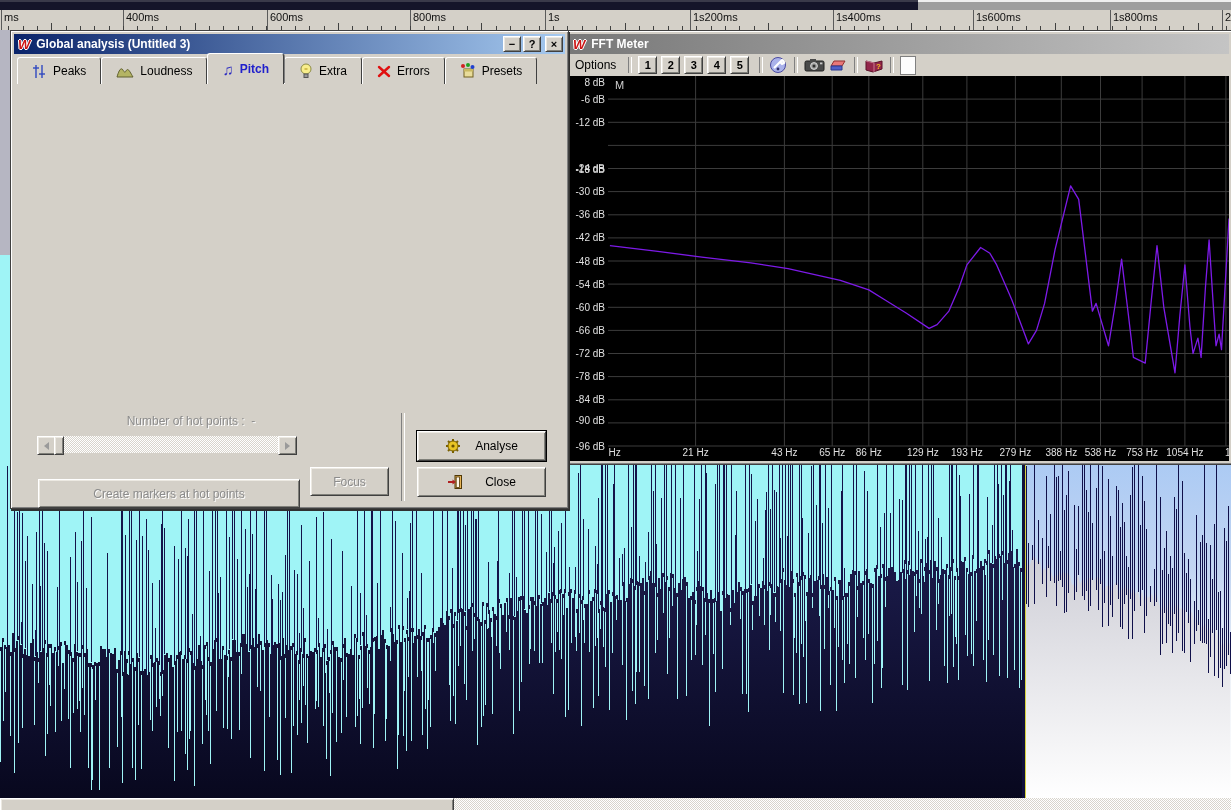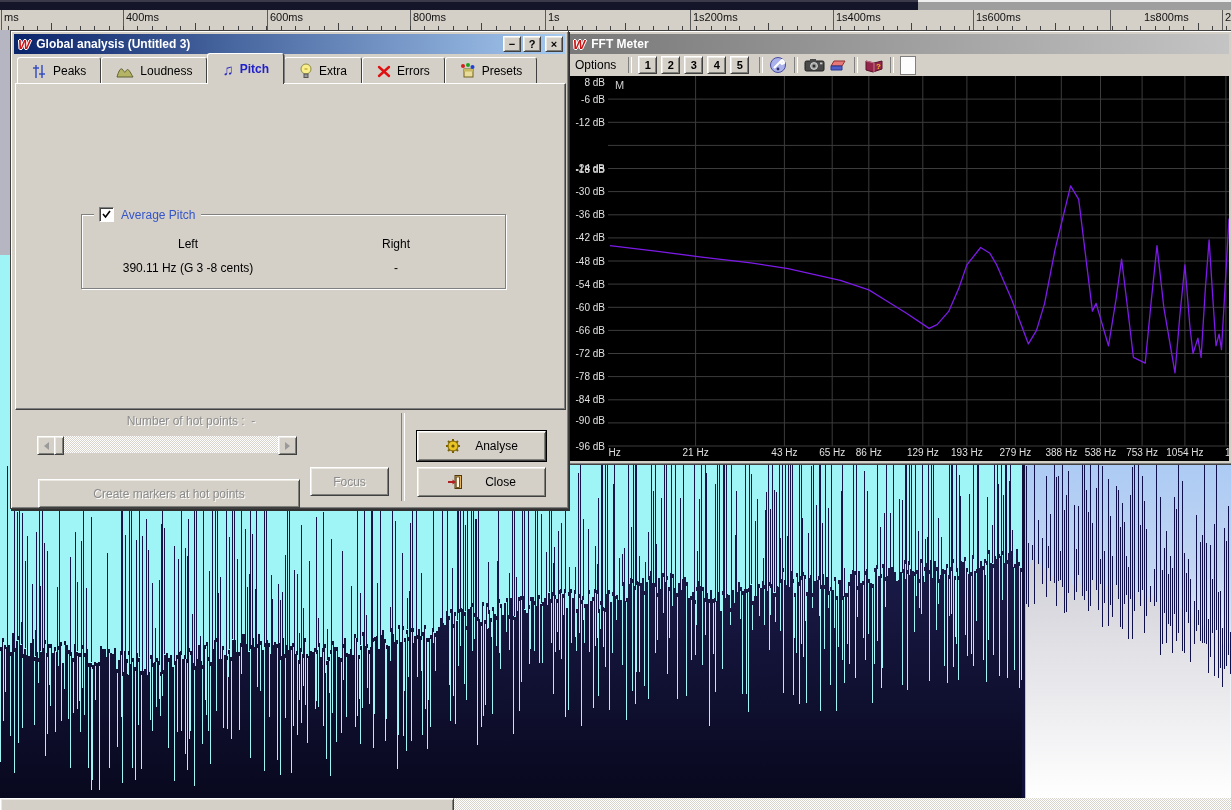--- a/index.html
+++ b/index.html
@@ -1284,21 +1284,21 @@
       <div class="ruler-label" style="left: 413px;">800ms</div>
       <div class="ruler-grid" style="left: 545px;"></div>
       <div class="ruler-label" style="left: 548px;">1s</div>
       <div class="ruler-grid" style="left: 690px;"></div>
       <div class="ruler-label" style="left: 693px;">1s200ms</div>
       <div class="ruler-grid" style="left: 833px;"></div>
       <div class="ruler-label" style="left: 836px;">1s400ms</div>
       <div class="ruler-grid" style="left: 973px;"></div>
       <div class="ruler-label" style="left: 976px;">1s600ms</div>
       <div class="ruler-grid" style="left: 1110px;"></div>
-      <div class="ruler-label" style="left: 1144px;">1s800ms</div>
+      <div class="ruler-label" style="left: 1113px;">1s800ms</div>
       <div class="ruler-grid" style="left: 1222px;"></div>
       <div class="ruler-label" style="left: 1225px;">2s</div>
       <div class="tick" style="left: 8.4px; height: 4px;"></div>
       <div class="tick" style="left: 22.7px; height: 4px;"></div>
       <div class="tick" style="left: 37px; height: 4px;"></div>
       <div class="tick" style="left: 51.4px; height: 4px;"></div>
       <div class="tick" style="left: 65.7px; height: 4px;"></div>
       <div class="tick" style="left: 80px; height: 4px;"></div>
       <div class="tick" style="left: 94.3px; height: 4px;"></div>
       <div class="tick" style="left: 108.7px; height: 4px;"></div>
@@ -1565,36 +1565,20 @@
     <rect x="4" y="6" width="9" height="8" fill="#e8dc9a" stroke="#706020"></rect>
     <rect x="4" y="6" width="9" height="2.5" fill="#c8b860"></rect>
     <circle cx="3" cy="3" r="2" fill="#d02020"></circle>
               <circle cx="8" cy="2" r="2" fill="#20a020"></circle>
     <circle cx="12.5" cy="4" r="2" fill="#2040d0"></circle>
             </svg>
           </span>
           <span class="tab-label">Presets</span>
         </div>
       </div>
-    <div class="tabpage">
-      <div class="groupbox">
-        <div class="grouplabel">
-          <span class="checkbox">
-            <svg width="9" height="9" viewBox="0 0 9 9">
-                <polyline points="1,4 3.5,7 8,1" fill="none" stroke="#000" stroke-width="1.6"></polyline>
-              </svg>
-          </span>
-          <span>Average Pitch</span>
-        </div>
-        <span class="colhdr" style="left:106px;top:22px;">Left</span>
-        <span class="colhdr" style="left:314px;top:22px;">Right</span>
-        <span class="colval" style="left:106px;top:46px;">390.11 Hz (G 3 -8 cents)</span>
-        <span class="colval" style="left:314px;top:46px;">-</span>
-      </div>
-    </div>
 
     <div style="position:absolute;left:0;top:383px;width:360px;text-align:center;font-size:12px;" class="btn-disabled">
       <span>Number of hot points :</span>&nbsp;&nbsp;<span>-</span>
     </div>
     <div style="position:absolute;left:26px;top:405px;width:260px;height:17px;" class="checker">
       <span class="sb-arrow raised" style="left:0;">
           <span class="tri-l"></span>
         </span>
       <span class="raised" style="position:absolute;left:17px;top:0;width:8px;height:17px;display:block;"></span>
       <span class="sb-arrow raised" style="right:0;">

